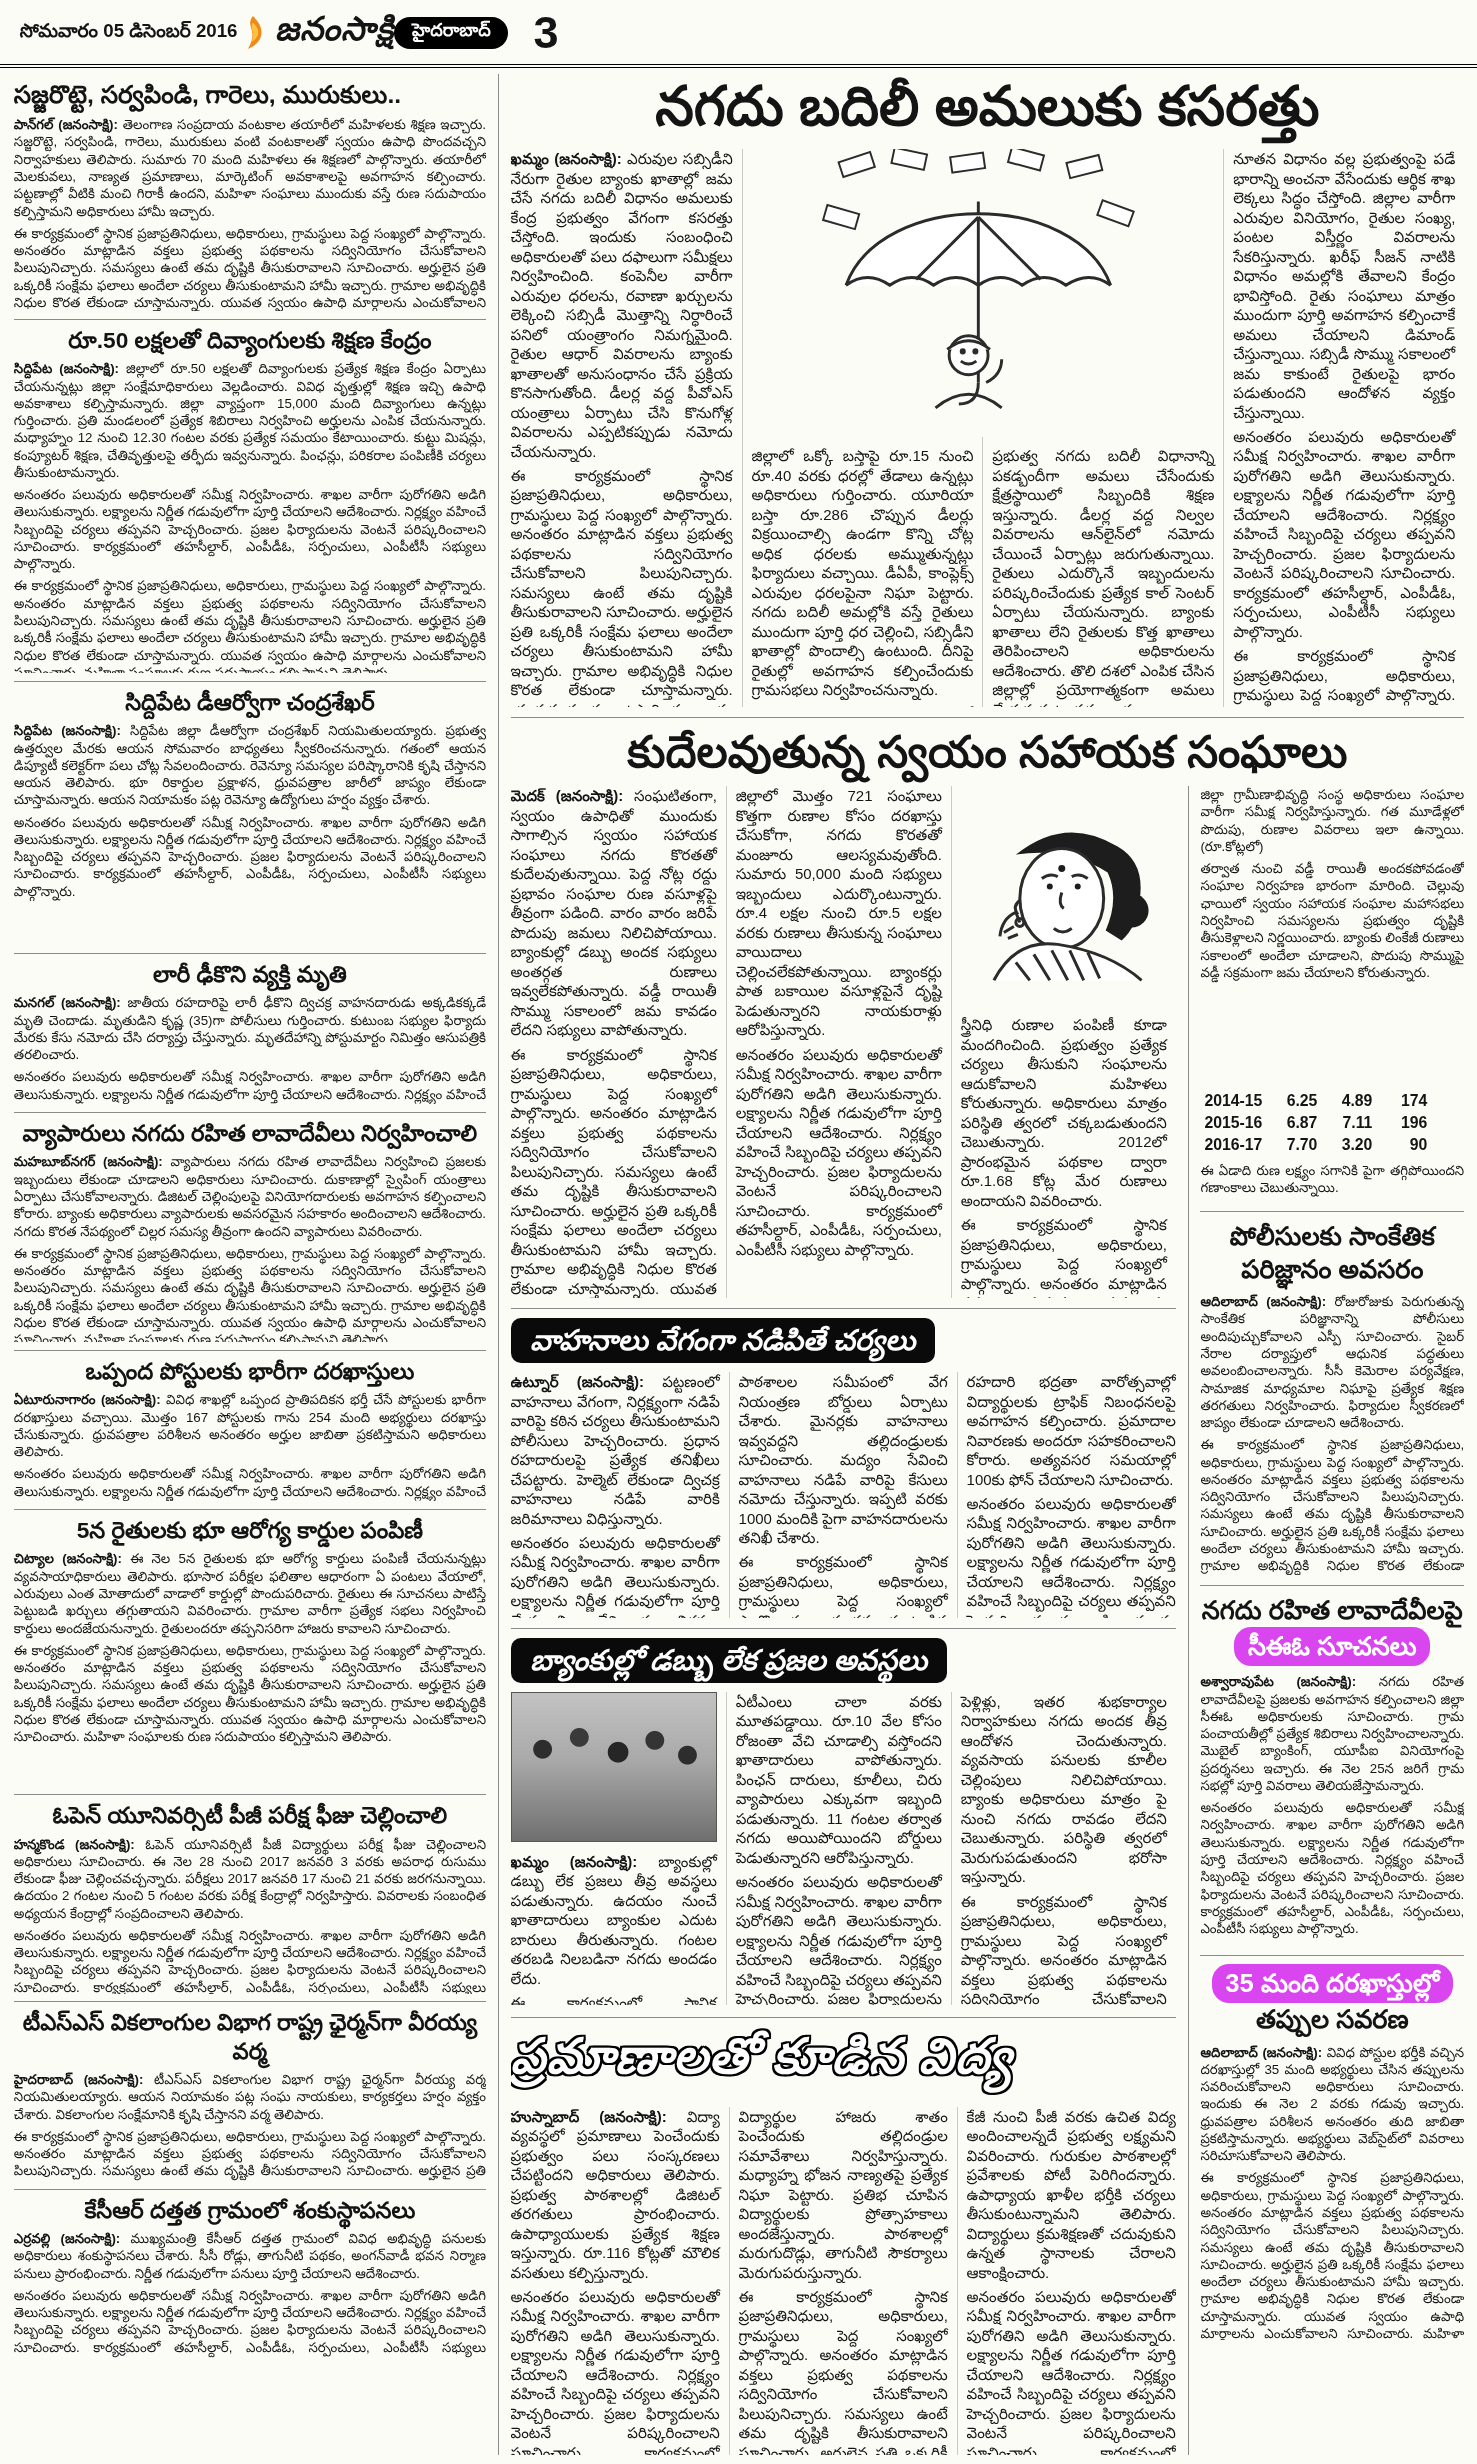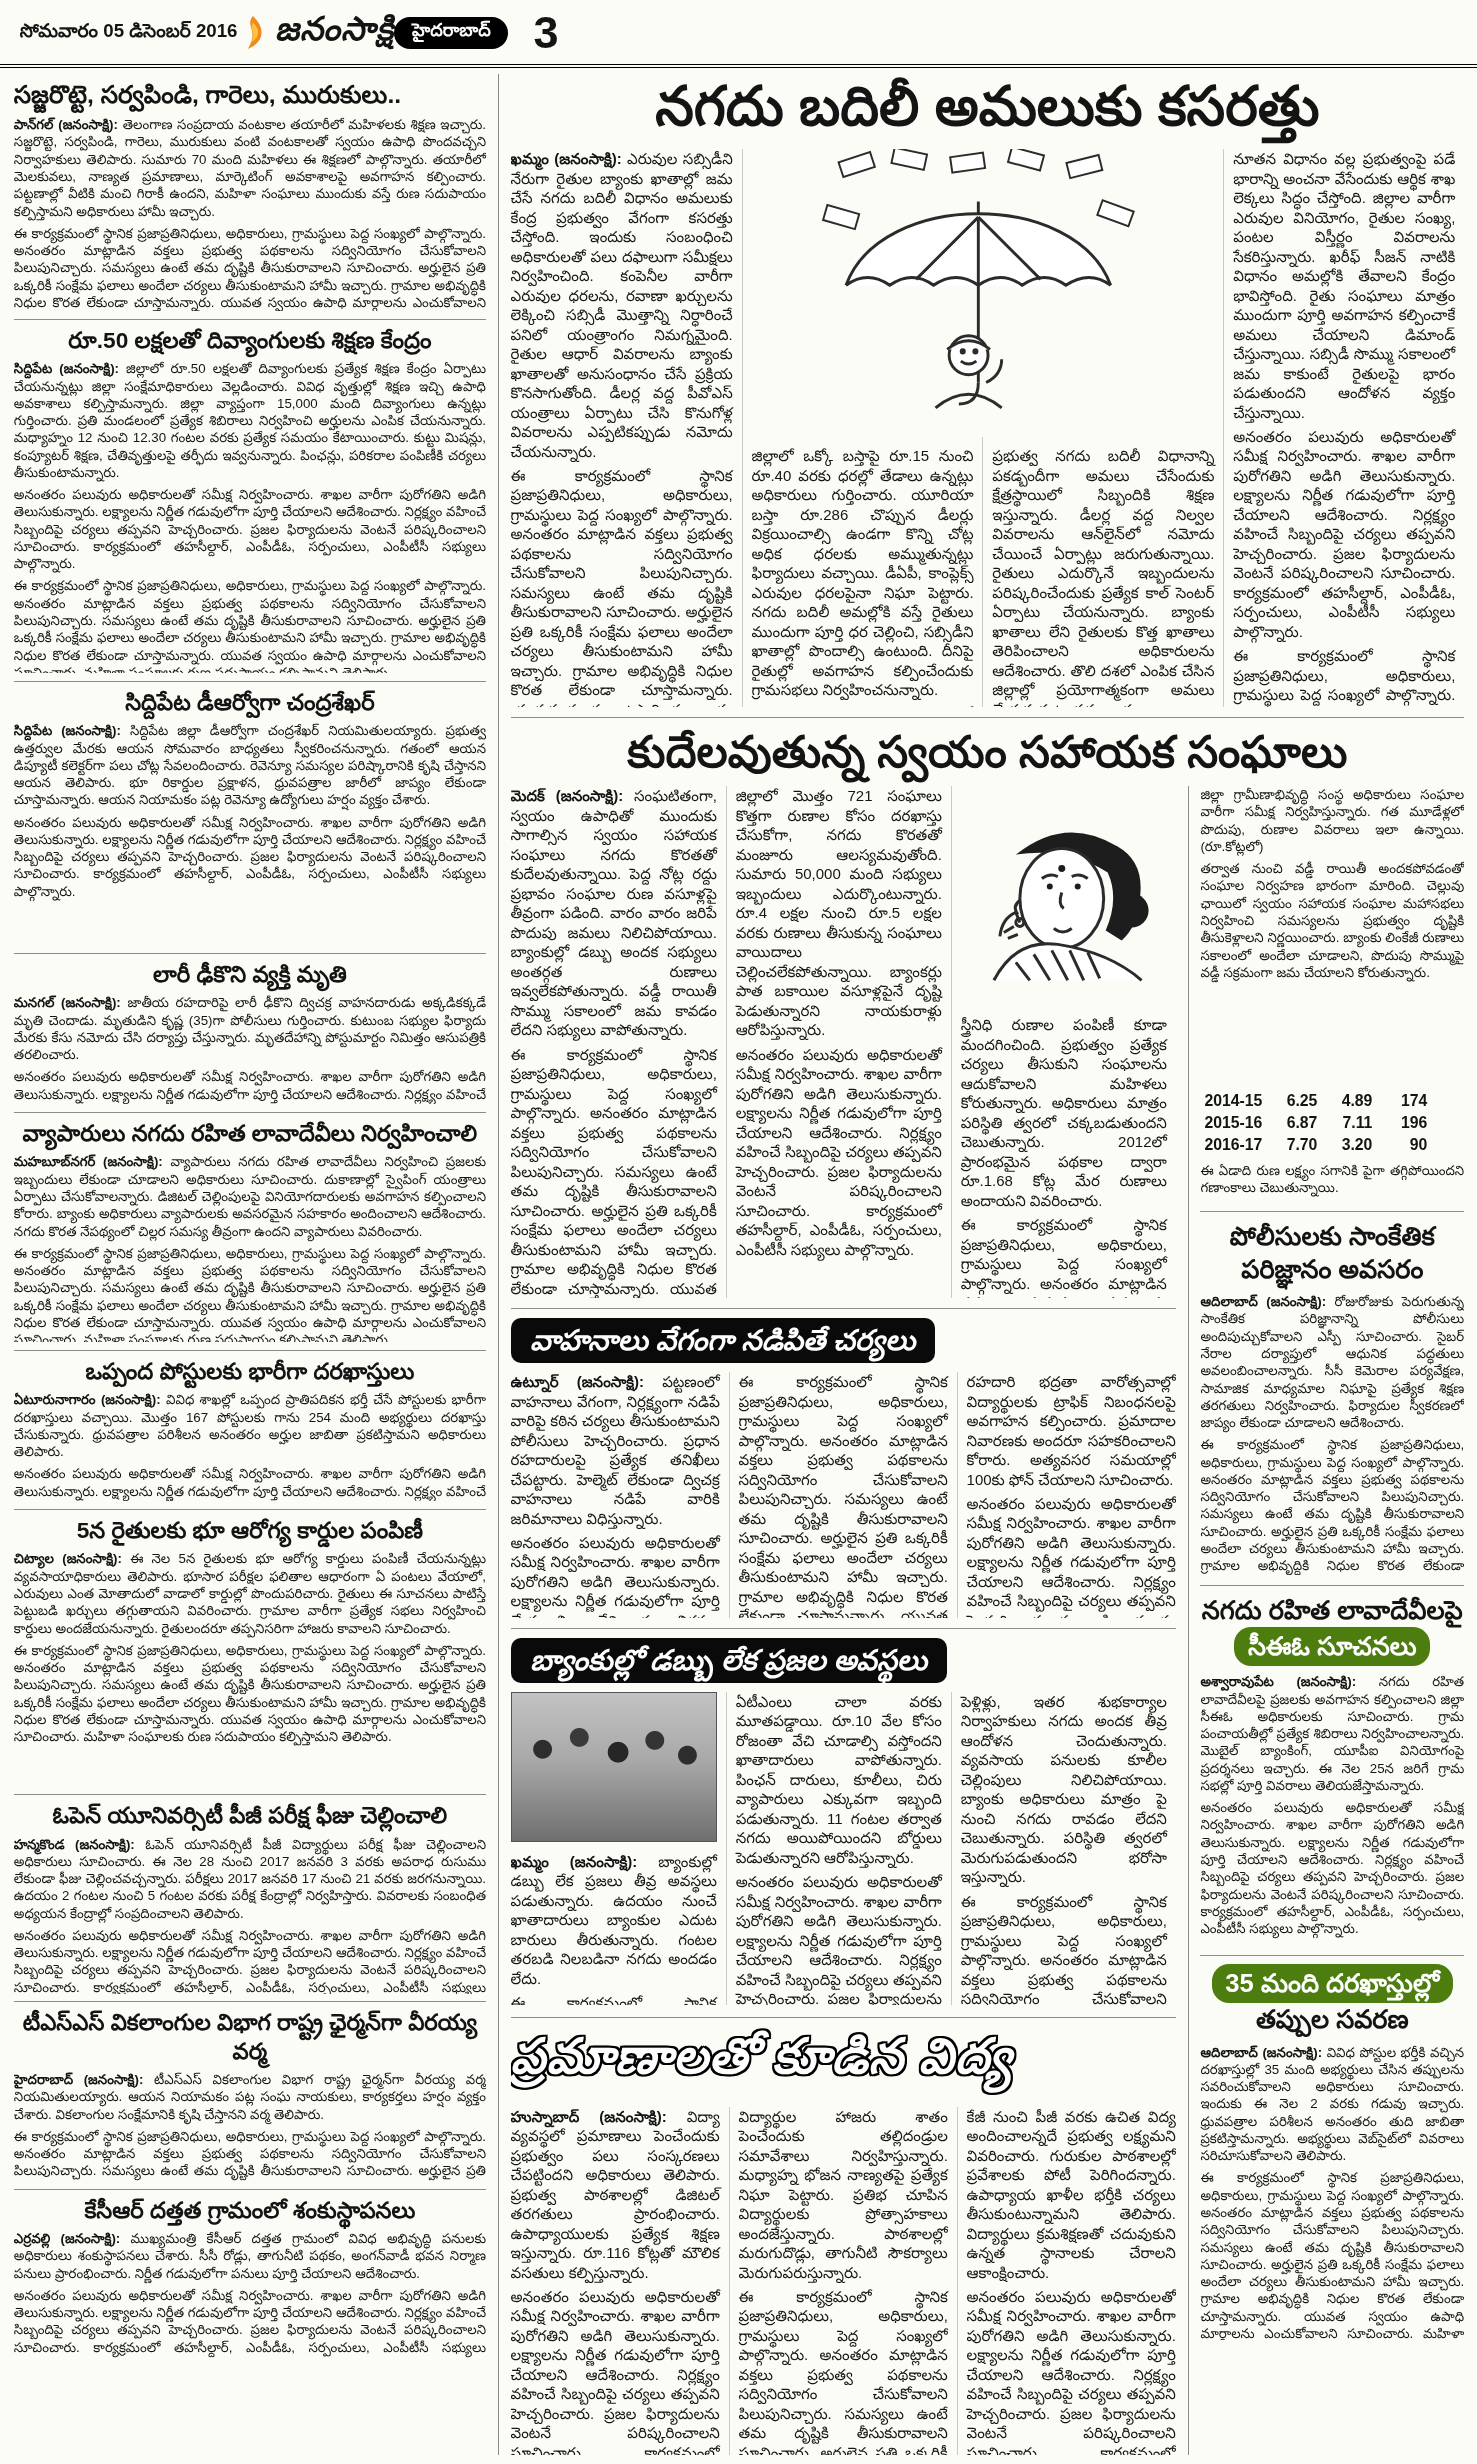--- a/index.html
+++ b/index.html
@@ -73,21 +73,21 @@
   .edu-sec{display:flex;flex-direction:column;flex:1;min-height:0;border-top:1px solid #8b8b8b;margin-top:11.8px;padding-top:7.9px}
   .outline-head{font-size:49px;font-weight:800;font-style:italic;color:#fff;letter-spacing:1px;margin:2px 0 9.9px;
       text-shadow:-2px -2px 0 #000,2px -2px 0 #000,-2px 2px 0 #000,2px 2px 0 #000,
                   0 -2px 0 #000,0 2px 0 #000,-2px 0 0 #000,2px 0 0 #000}
   .edu-body{flex:1;min-height:0}
 
   
   .r-block{font-size:13.3px;line-height:1.3;text-align:justify;overflow:hidden}
   .r-sep{border-top:1px solid #8b8b8b;margin:9.9px 0 7.9px}
   .r-head{font-size:25.6px;font-weight:800;line-height:1.3;text-align:center;margin:0 0 6.9px}
-  .boxed{display:inline-block;background:#4d7c0f;color:#fff;padding:3px 13.8px;border-radius:17px}
+  .boxed{display:inline-block;background:#d946ef;color:#fff;padding:3px 13.8px;border-radius:17px}
   .yr-table{margin:7.9px 2px 5.9px;font-weight:800;font-size:15.8px}
   .yr-row{display:flex;padding:2px 2px}
   .yr-row span{min-width:55px;text-align:right}
   .yr-row span:first-child{text-align:left}
 
   svg{display:block}
 </style>
 </head>
 <body>
 
@@ -304,20 +304,21 @@
 
           <div class="sec">
             <span class="box-head">వాహనాలు వేగంగా నడిపితే చర్యలు</span>
             <div class="cols traffic-body">
               <div class="col">
                 <p><span class="dateline">ఉట్నూర్ (జనంసాక్షి):</span>
                    <span>పట్టణంలో వాహనాలు వేగంగా, నిర్లక్ష్యంగా నడిపే వారిపై కఠిన చర్యలు తీసుకుంటామని పోలీసులు హెచ్చరించారు. ప్రధాన రహదారులపై ప్రత్యేక తనిఖీలు చేపట్టారు. హెల్మెట్ లేకుండా ద్విచక్ర వాహనాలు నడిపే వారికి జరిమానాలు విధిస్తున్నారు.</span></p>
                 <p>అనంతరం పలువురు అధికారులతో సమీక్ష నిర్వహించారు. శాఖల వారీగా పురోగతిని అడిగి తెలుసుకున్నారు. లక్ష్యాలను నిర్ణీత గడువులోగా పూర్తి చేయాలని ఆదేశించారు. నిర్లక్ష్యం వహించే సిబ్బందిపై చర్యలు తప్పవని హెచ్చరించారు. ప్రజల ఫిర్యాదులను వెంటనే పరిష్కరించాలని సూచించారు. కార్యక్రమంలో తహసీల్దార్, ఎంపీడీఓ, సర్పంచులు, ఎంపీటీసీ సభ్యులు పాల్గొన్నారు.</p>
               </div>
               <div class="col">
+                <p>పాఠశాలల సమీపంలో వేగ నియంత్రణ బోర్డులు ఏర్పాటు చేశారు. మైనర్లకు వాహనాలు ఇవ్వవద్దని తల్లిదండ్రులకు సూచించారు. మద్యం సేవించి వాహనాలు నడిపే వారిపై కేసులు నమోదు చేస్తున్నారు. ఇప్పటి వరకు 1000 మందికి పైగా వాహనదారులను తనిఖీ చేశారు.</p>
                 <p>ఈ కార్యక్రమంలో స్థానిక ప్రజాప్రతినిధులు, అధికారులు, గ్రామస్థులు పెద్ద సంఖ్యలో పాల్గొన్నారు. అనంతరం మాట్లాడిన వక్తలు ప్రభుత్వ పథకాలను సద్వినియోగం చేసుకోవాలని పిలుపునిచ్చారు. సమస్యలు ఉంటే తమ దృష్టికి తీసుకురావాలని సూచించారు. అర్హులైన ప్రతి ఒక్కరికీ సంక్షేమ ఫలాలు అందేలా చర్యలు తీసుకుంటామని హామీ ఇచ్చారు. గ్రామాల అభివృద్ధికి నిధుల కొరత లేకుండా చూస్తామన్నారు. యువత స్వయం ఉపాధి మార్గాలను ఎంచుకోవాలని సూచించారు. మహిళా సంఘాలకు రుణ సదుపాయం కల్పిస్తామని తెలిపారు.</p>
               </div>
               <div class="col">
                 <p>రహదారి భద్రతా వారోత్సవాల్లో విద్యార్థులకు ట్రాఫిక్ నిబంధనలపై అవగాహన కల్పించారు. ప్రమాదాల నివారణకు అందరూ సహకరించాలని కోరారు. అత్యవసర సమయాల్లో 100కు ఫోన్ చేయాలని సూచించారు.</p>
                 <p>అనంతరం పలువురు అధికారులతో సమీక్ష నిర్వహించారు. శాఖల వారీగా పురోగతిని అడిగి తెలుసుకున్నారు. లక్ష్యాలను నిర్ణీత గడువులోగా పూర్తి చేయాలని ఆదేశించారు. నిర్లక్ష్యం వహించే సిబ్బందిపై చర్యలు తప్పవని హెచ్చరించారు. ప్రజల ఫిర్యాదులను వెంటనే పరిష్కరించాలని సూచించారు. కార్యక్రమంలో తహసీల్దార్, ఎంపీడీఓ, సర్పంచులు, ఎంపీటీసీ సభ్యులు పాల్గొన్నారు.</p>
               </div>
             </div>
           </div>
 
           <div class="sec">

